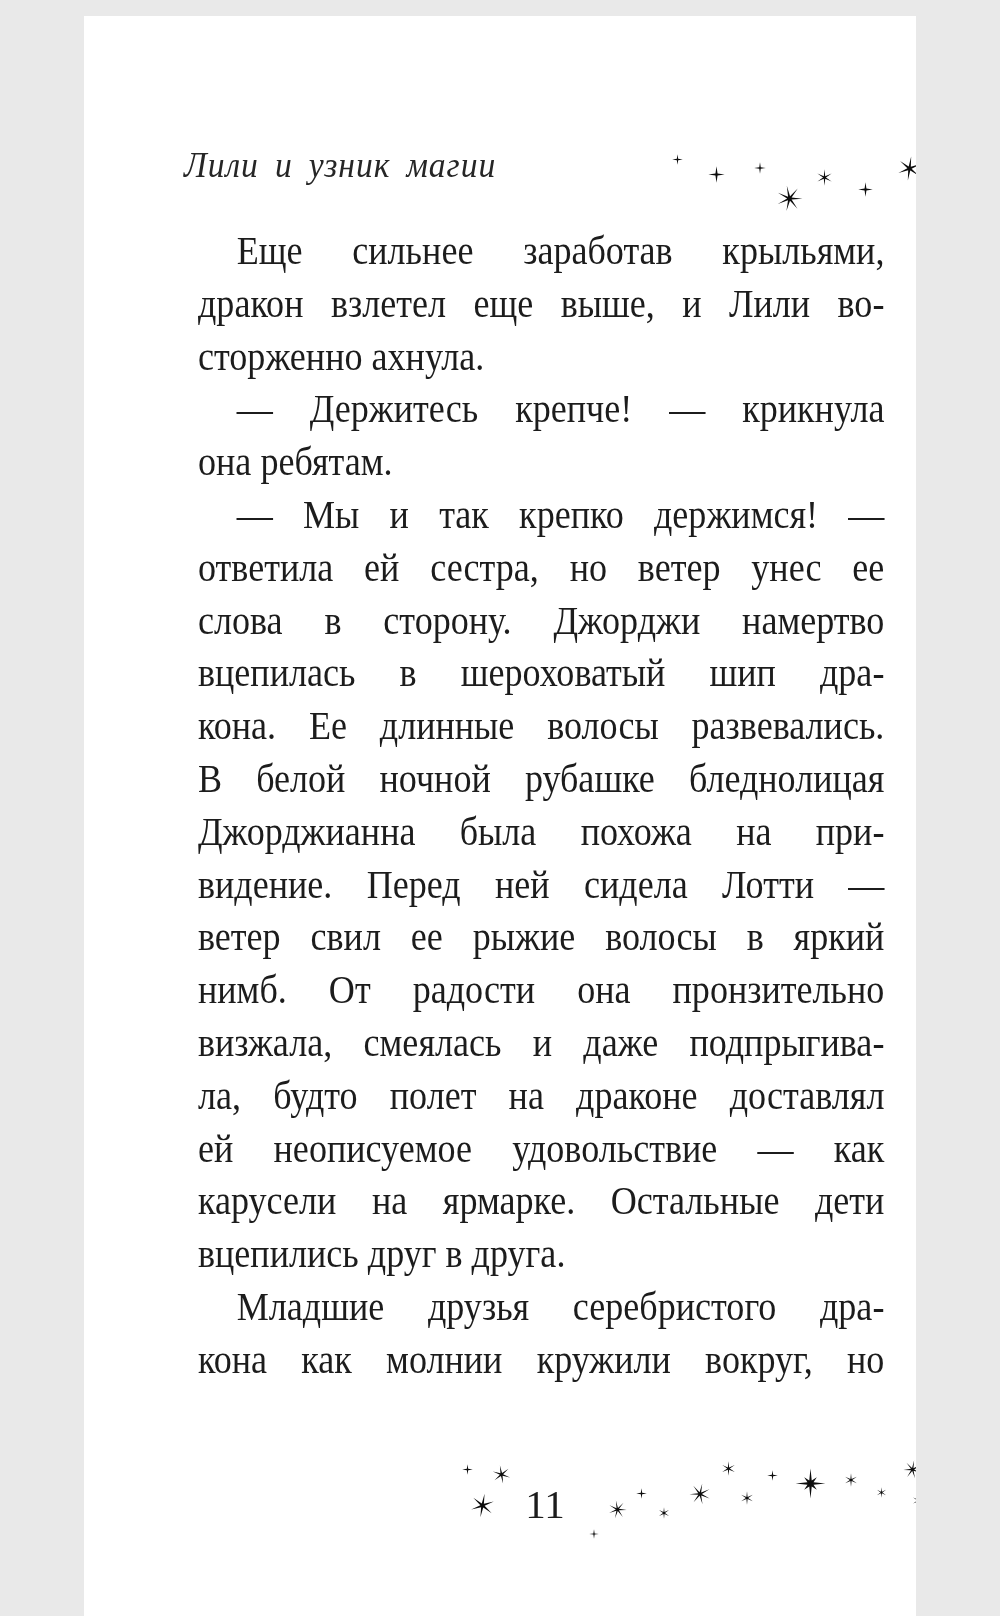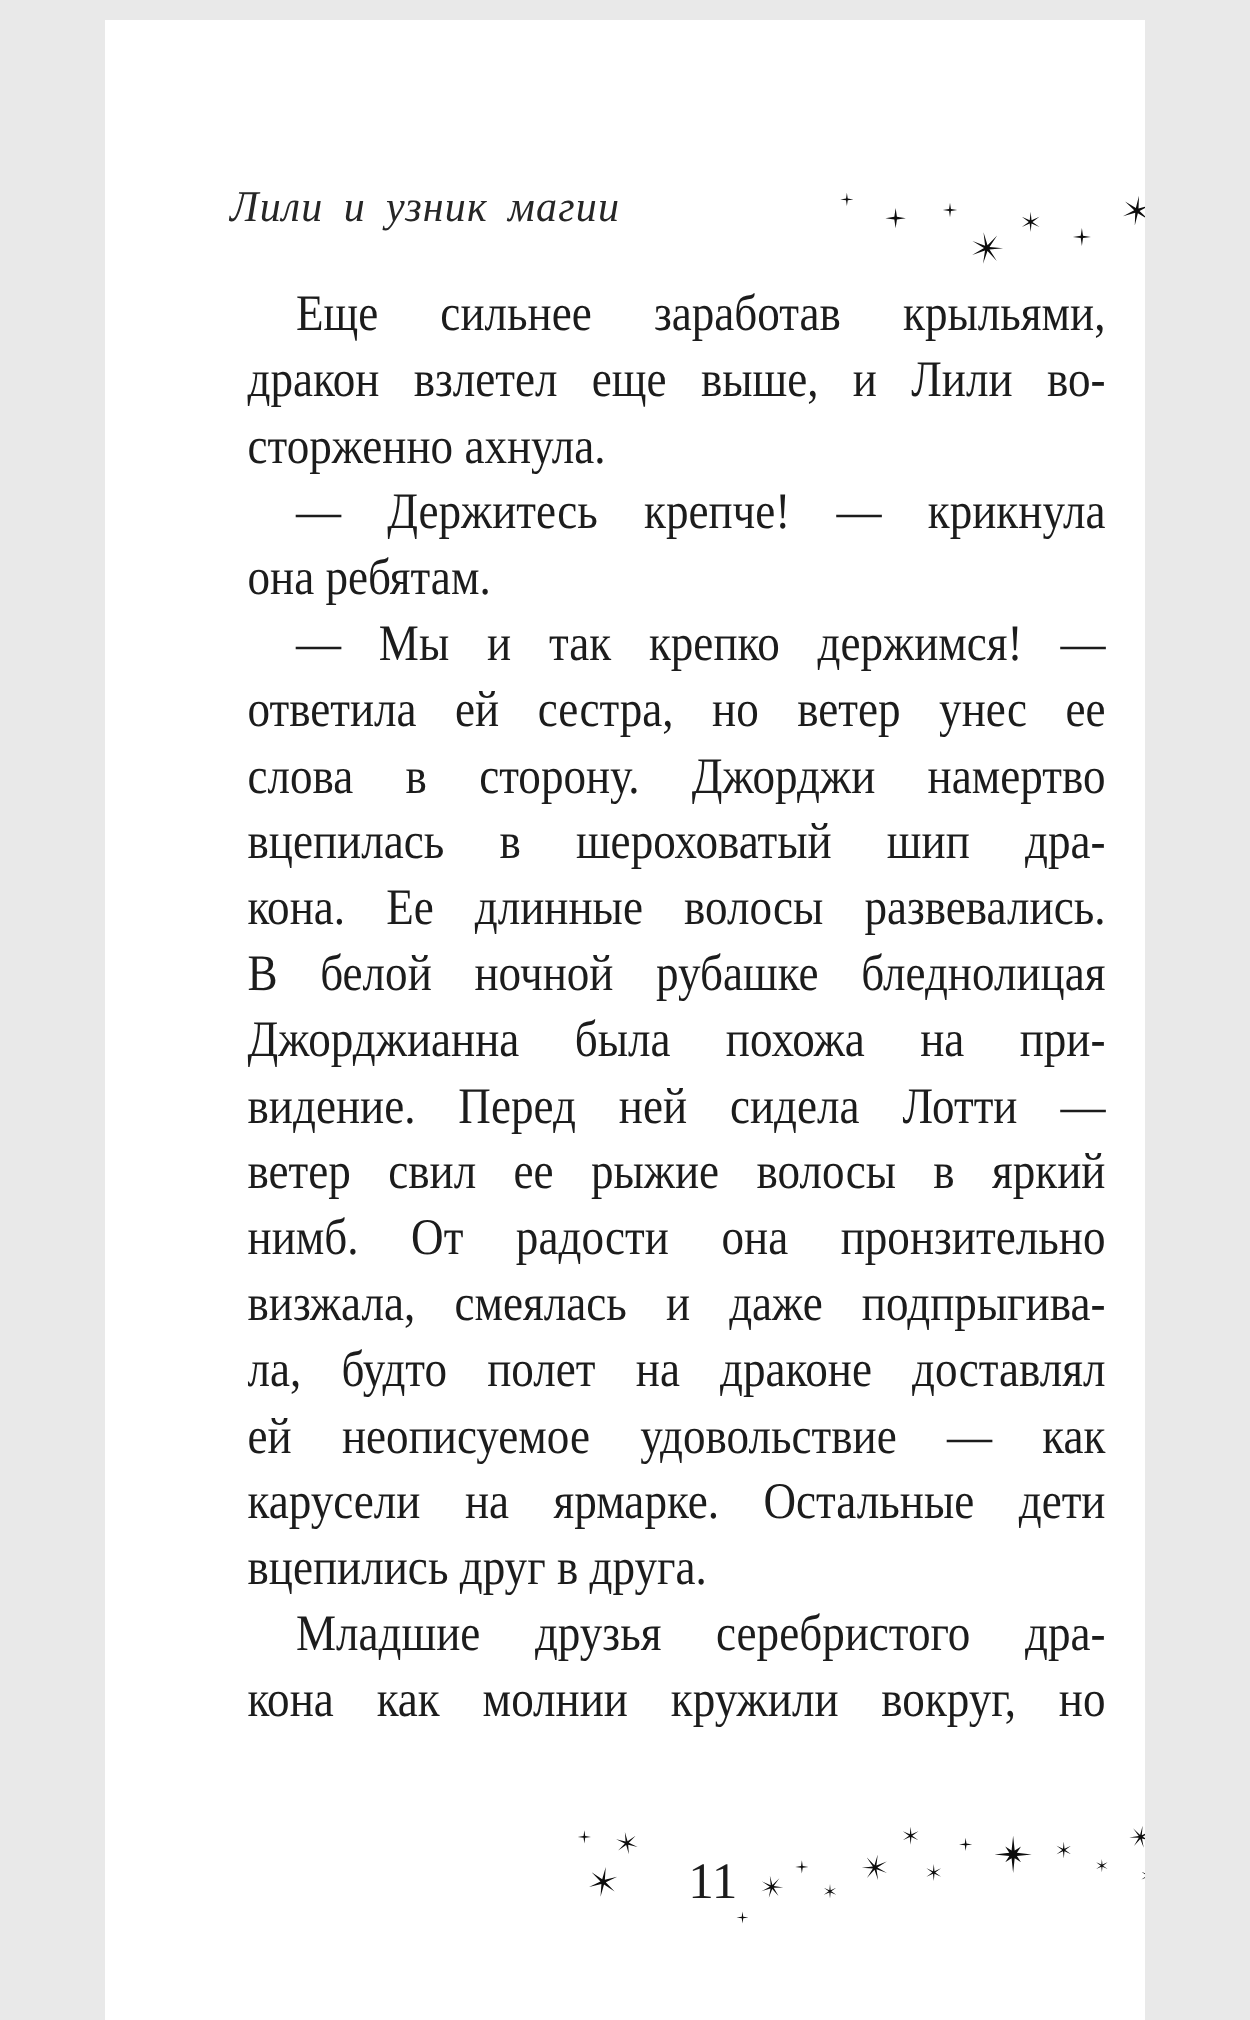--- a/index.html
+++ b/index.html
@@ -16,21 +16,21 @@
   .body-text{
     position:absolute;left:114px;top:208px;width:780px;
     transform:scaleX(0.88);transform-origin:0 0;
     font-size:41px;line-height:52.8px;
   }
   .line{height:52.8px;white-space:nowrap;}
   .line.just{white-space:normal;text-align:justify;text-align-last:justify;text-justify:inter-word;}
   .line.indent{text-indent:44px;}
   .page-number{
     position:absolute;left:416px;top:1464px;width:90px;
-    text-align:right;font-size:41px;color:#1c1c1c;
+    text-align:center;font-size:41px;color:#1c1c1c;
   }
   .stars-layer{position:absolute;left:0;top:0;width:100%;height:100%;pointer-events:none;}
   .star{position:absolute;display:block;}
   .star svg{display:block;}
 </style>
 </head>
 <body>
 
 <div class="page">
 

